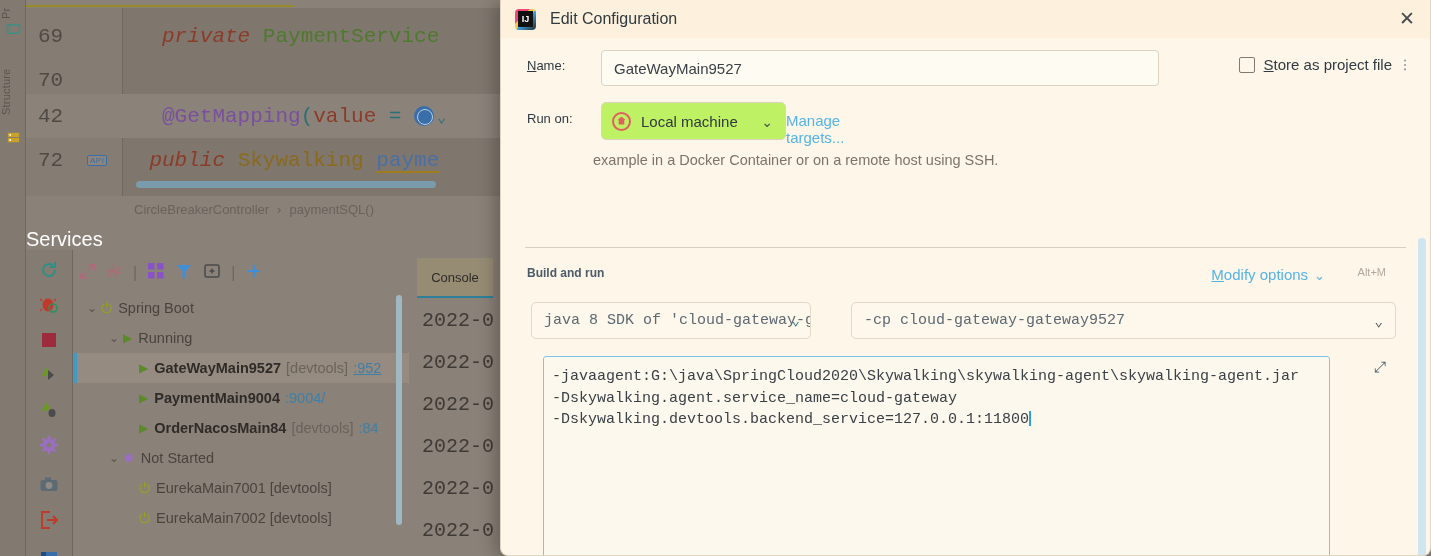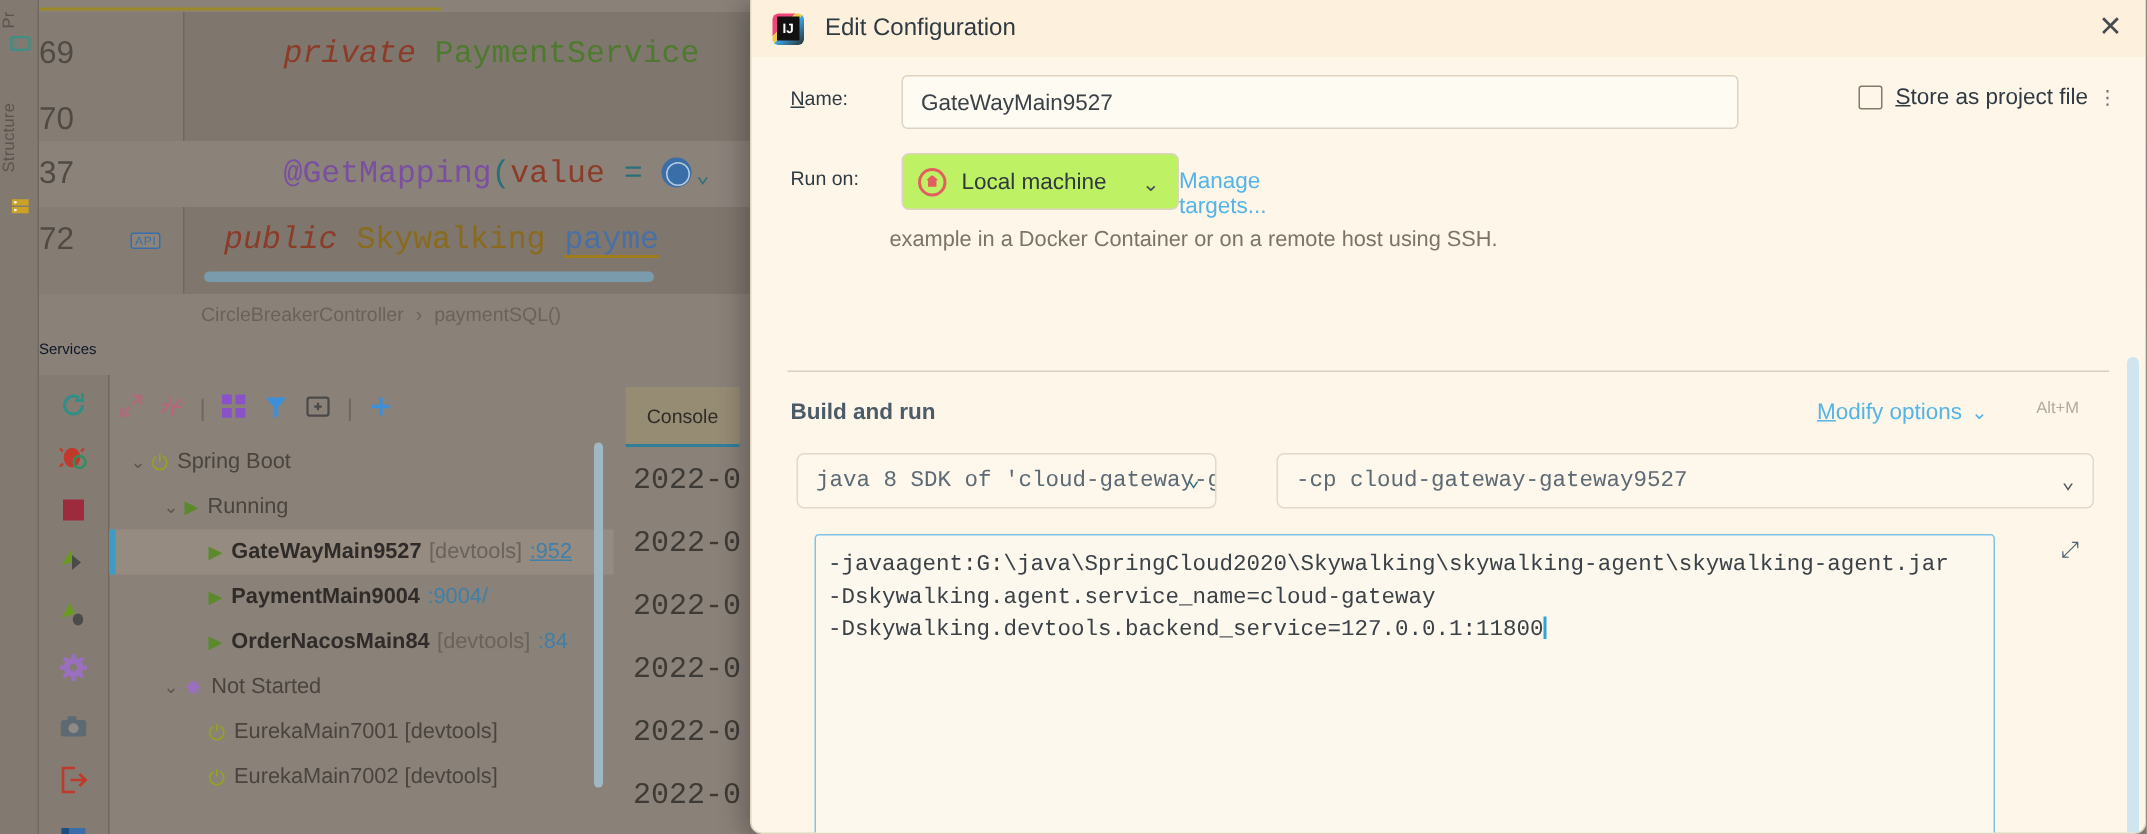--- a/index.html
+++ b/index.html
@@ -70,31 +70,31 @@
     border-right: 1px solid #6f685f;
   }
   .code-line {
     position: absolute; left: 0; right: 0; height: 44px;
     display: flex; align-items: center;
     font-family: "Liberation Mono", monospace;
     font-size: 21px;
   }
   .code-line.hl { background: #8b837a; }
   .ln {
-    width: 55px; text-align: left; padding-right: 6px;
-    color: #504a45; font-family: Liberation Sans, sans-serif; font-size: 21px;
+    width: 55px; text-align: center; padding-right: 6px;
+    color: #504a45; font-family: Liberation Mono, monospace; font-size: 21px;
   }
   .api-badge {
     display: inline-block; margin-left: 6px;
     border: 1px solid #3a6ea8; color: #3a6ea8;
     font-size: 8px; padding: 0 2px; border-radius: 2px;
     background: #8d857c; font-family: "Liberation Sans", sans-serif;
     letter-spacing: .5px;
   }
-  .code-txt { margin-left: 108px; white-space: pre; }
+  .code-txt { margin-left: 81px; white-space: pre; }
   .kw   { color: #8c3b28; font-style: italic; }
   .typ  { color: #4e7a2e; }
   .ann  { color: #7a4fa0; }
   .par  { color: #2b6f7a; }
   .cls  { color: #8a6a1d; }
   .mth  { color: #4a6fa5; text-decoration: underline; text-decoration-color: #a07d1c; text-underline-offset: 5px; }
 
   .globe {
     display: inline-block; width: 20px; height: 20px; border-radius: 50%;
     background: #3a6ea8; vertical-align: -4px; position: relative;
@@ -115,21 +115,21 @@
     background: #8a8178;
     display: flex; align-items: center;
     padding-left: 108px;
     font-size: 13px; color: #6a635c;
     gap: 8px;
   }
 
   
   .services-title {
     position: absolute; left: 26px; top: 228px;
-    font-size: 10px; color: #0f172a;
+    font-size: 20px; color: #ffffff;
   }
   .svc-strip {
     position: absolute; left: 26px; top: 250px; width: 47px; bottom: 0;
     background: #847c73; border-right: 1px solid #6f685f;
   }
   .svc-ico { position: absolute; left: 13px; width: 20px; height: 20px; }
 
   .svc-toolbar {
     position: absolute; left: 73px; top: 258px; width: 336px; height: 30px;
     display: flex; align-items: center; gap: 10px; padding-left: 6px;
@@ -282,21 +282,21 @@
     font-size: 14.5px; color: #7c7468; line-height: 21px;
   }
 
   .hr {
     position: absolute; left: 24px; right: 24px; top: 209px;
     height: 1px; background: #d8cfbe;
   }
 
   .sec-title {
     position: absolute; left: 26px; top: 228px;
-    font-size: 15px; font-weight: bold; color: #4b5b68;
+    font-size: 12px; font-weight: bold; color: #4b5b68;
   }
   .modify-opts {
     position: absolute; right: 105px; top: 228px;
     font-size: 15px; color: #55b4e6; cursor: pointer;
   }
   .modify-opts u { text-decoration: underline; }
   .modify-chev { margin-left: 6px; font-size: 13px; }
   .alt-m {
     position: absolute; right: 44px; top: 228px;
     font-size: 11px; color: #b2aa9c;
@@ -380,21 +380,21 @@
       <div class="code-line" style="top:14px">
         <span class="ln">69</span>
         <span class="code-txt"><span class="kw">private</span> <span class="typ">PaymentService</span></span>
       </div>
 
       <div class="code-line" style="top:58px">
         <span class="ln">70</span>
       </div>
 
       <div class="code-line hl" style="top:94px">
-        <span class="ln">37</span>
+        <span class="ln">42</span>
         <span class="code-txt"><span class="ann">@GetMapping</span><span class="par">(</span><span class="kw" style="font-style:normal">value</span> <span class="par">=</span> <span class="globe"></span><span class="chev-sm">⌄</span></span>
       </div>
 
       <div class="code-line" style="top:138px">
         <span class="ln">72</span>
           <span class="api-badge">API</span>
         <span class="code-txt" style="margin-left:42px"><span class="kw">public</span> <span class="cls">Skywalking</span> <span class="mth">payme</span></span>
       </div>
 
       <div class="hscroll"></div>

